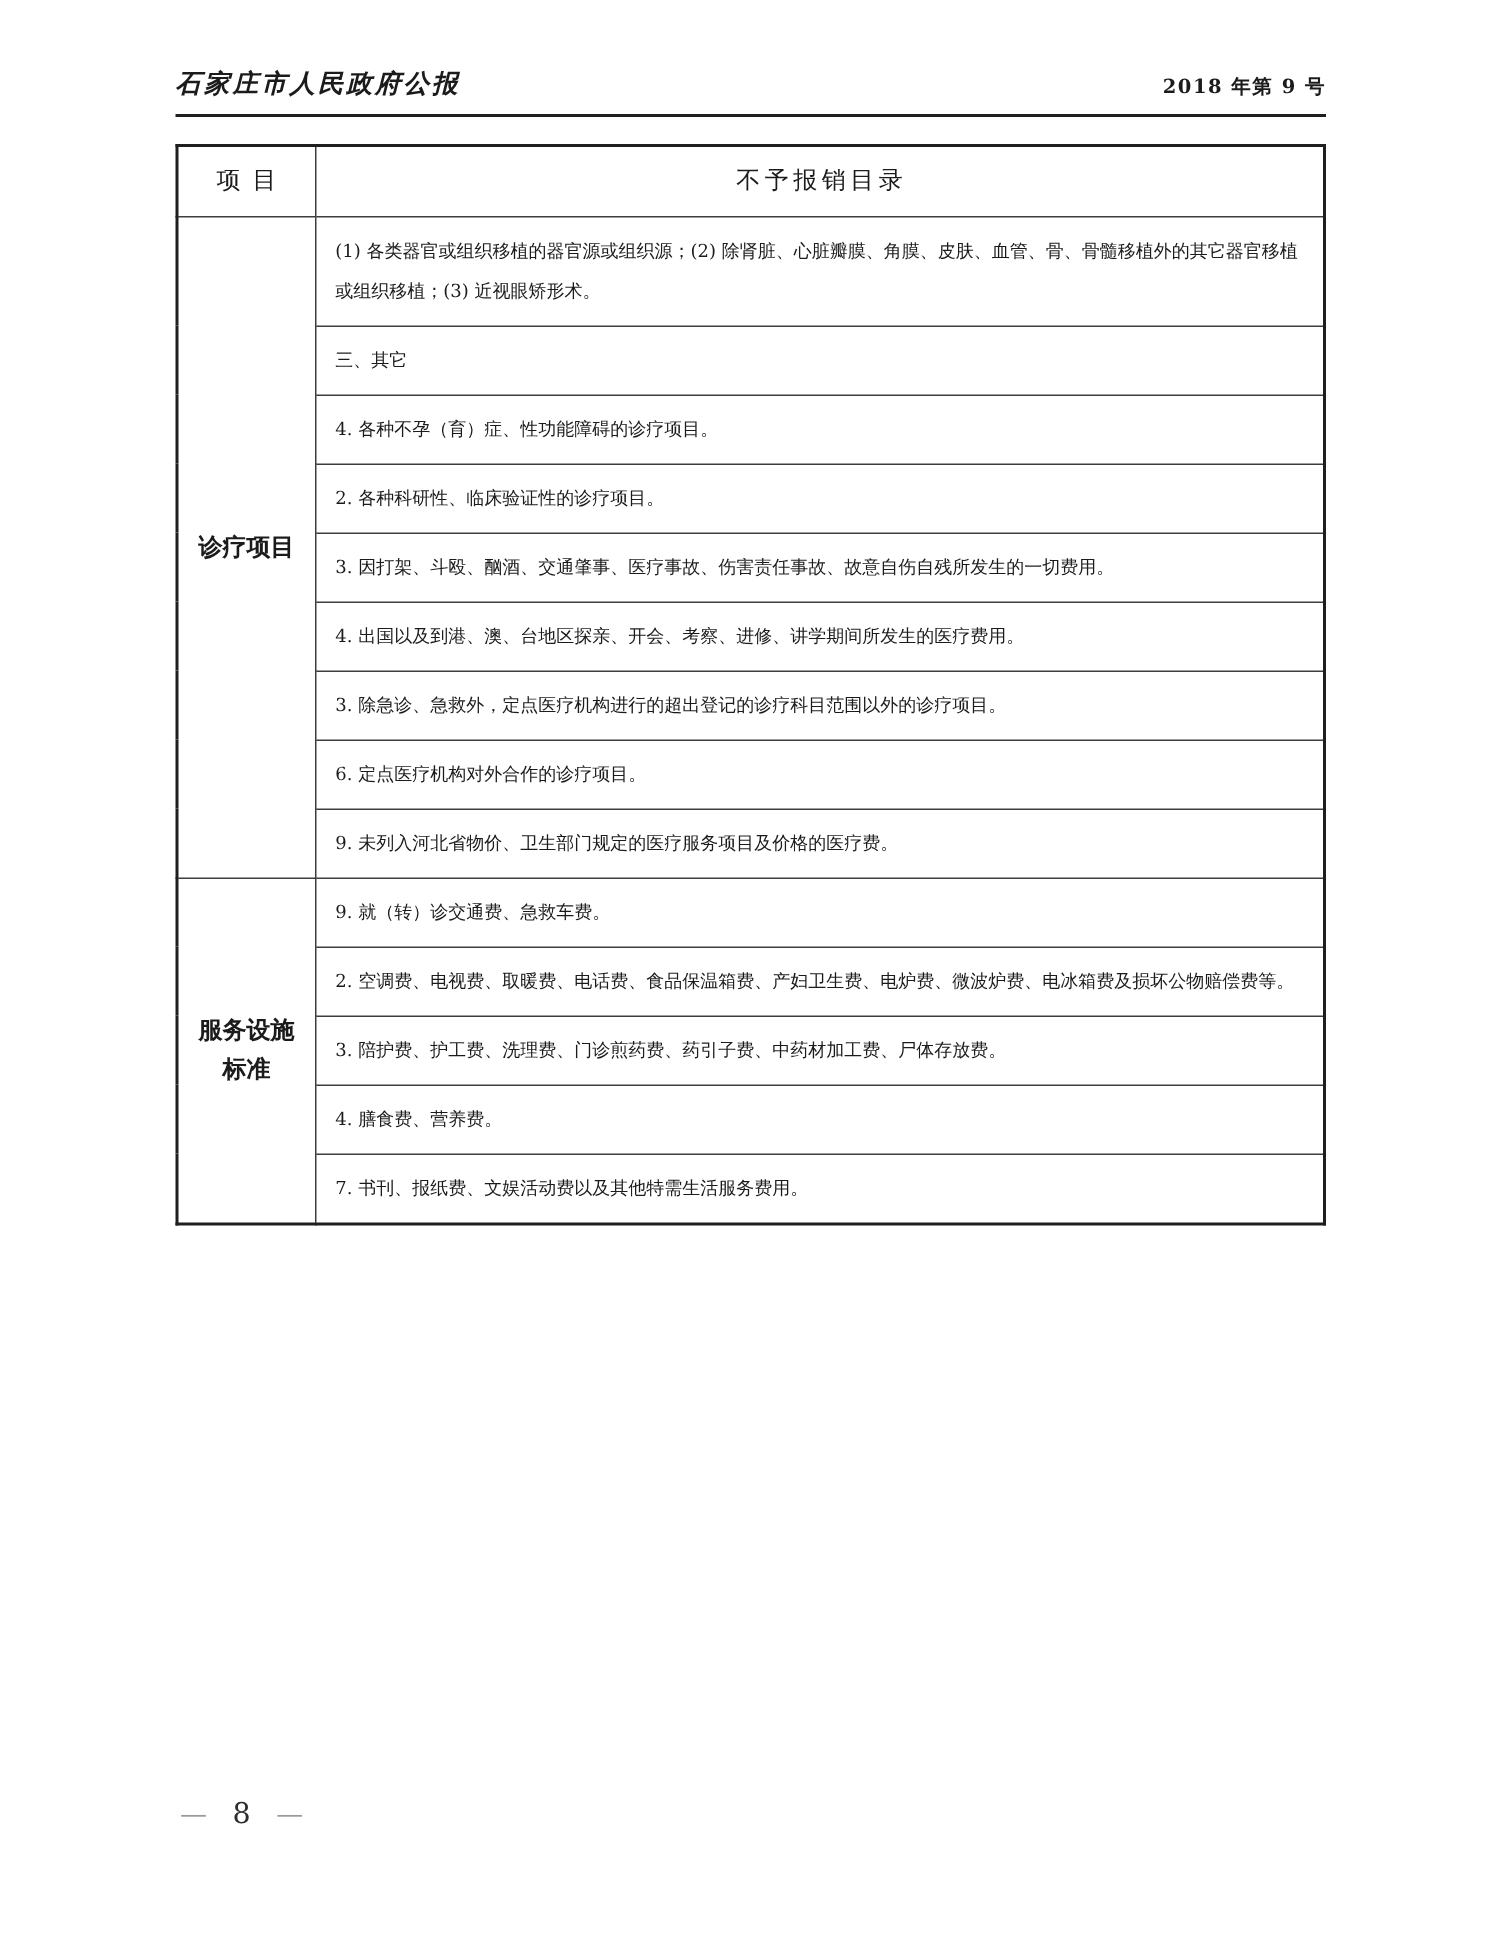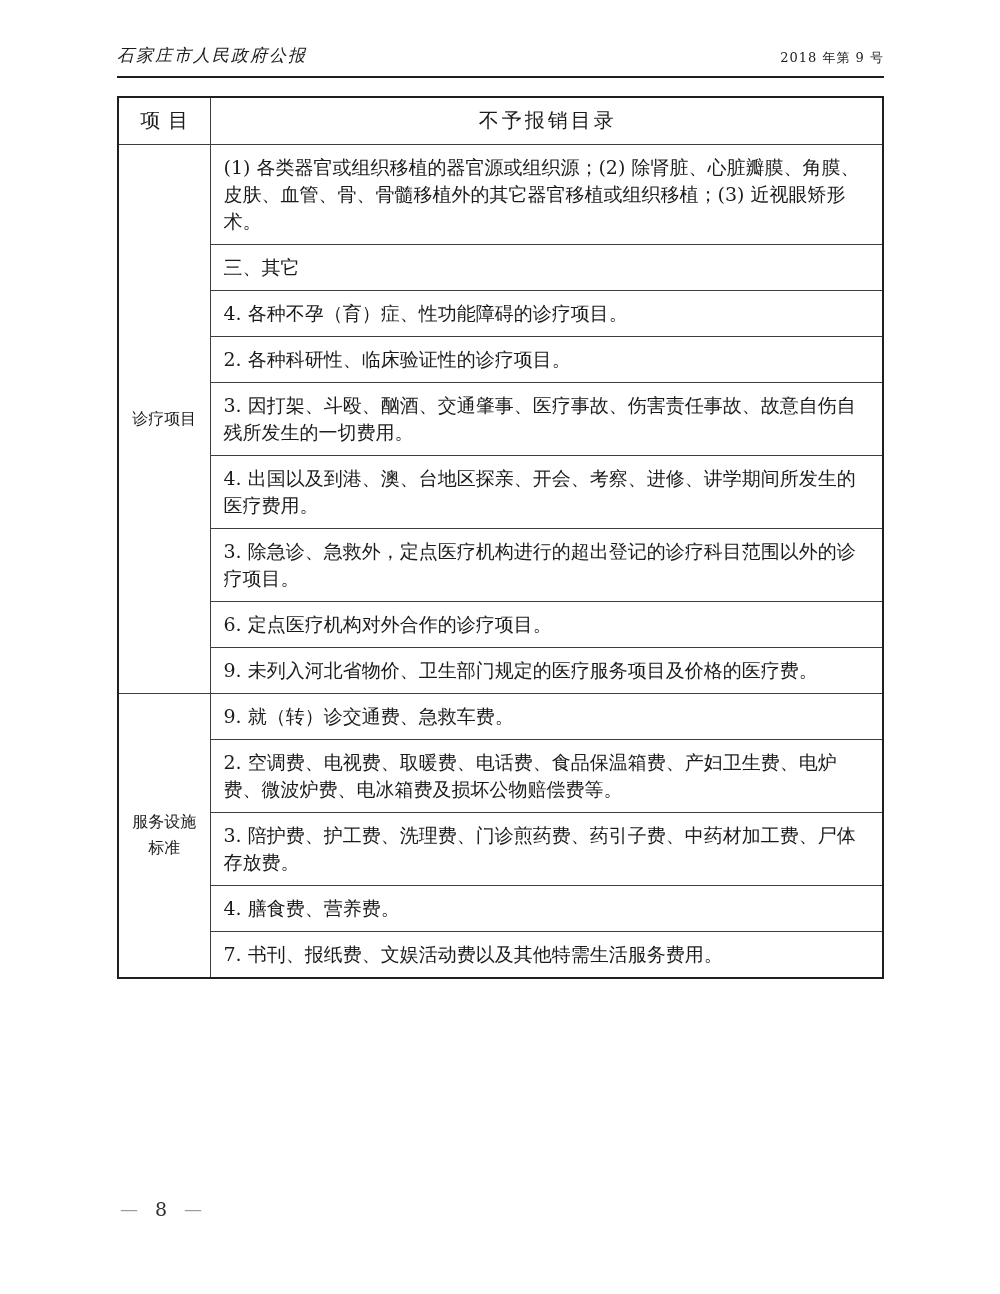--- a/index.html
+++ b/index.html
@@ -18,20 +18,21 @@
   
   .page-header {
     position: absolute;
     left: 117px; top: 44px;
     width: 767px;
     display: flex;
     justify-content: space-between;
     align-items: flex-end;
     padding-bottom: 9px;
     border-bottom: 2px solid #1f1f1f;
+    font-weight: bold;
   }
   .gazette-title {
     font-size: 17px;
     font-style: italic;
     letter-spacing: 2px;
   }
   .issue-number {
     font-size: 13px;
     letter-spacing: 1px;
   }
@@ -47,35 +48,36 @@
   .catalog-table col.c-item { width: 92px; }
   .catalog-table th, .catalog-table td {
     border: 1px solid #3d3d3d;
     vertical-align: middle;
   }
   .catalog-table { border: 2px solid #1f1f1f; }
   .catalog-table thead th {
     height: 47px;
     font-weight: normal;
     text-align: center;
-    font-size: 20px;
+    font-size: 16px;
   }
   th.col-item { letter-spacing: 8px; text-indent: 8px; }
   th.col-catalog { letter-spacing: 3px; text-indent: 3px; margin-top: 19px; }
   .category-cell {
     text-align: center;
     padding: 4px 13px;
     line-height: 26px;
     font-size: 16px;
+    font-weight: bold;
   }
   .item-cell {
     padding: 9px 13px;
     line-height: 27px;
     text-align: left;
-    font-size: 19px;
+    font-size: 12px;
   }
   
   .page-footer {
     position: absolute;
     left: 120px; top: 1198px;
     display: inline-flex;
     align-items: center;
     gap: 17px;
     font-size: 18px;
   }

